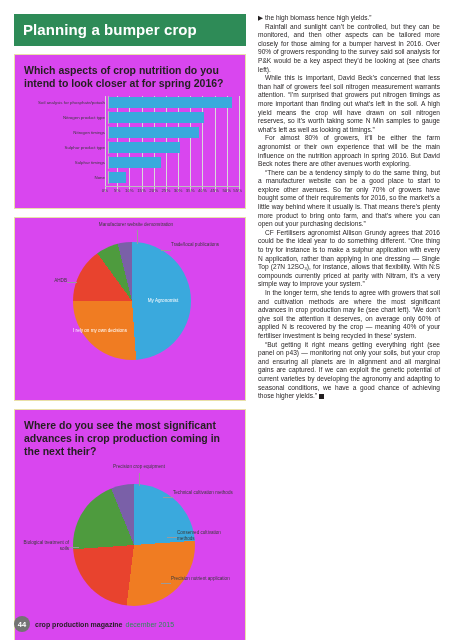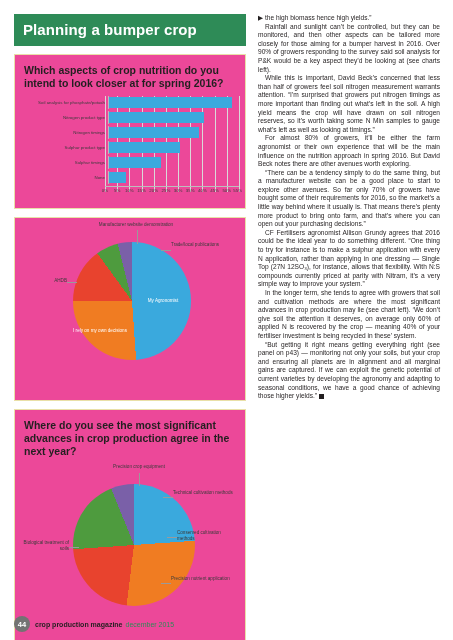--- a/index.html
+++ b/index.html
@@ -18,21 +18,21 @@
   }
   .title-bar{
     background:#2e8b57;
     color:#ffffff;
     font-weight:bold;
     font-size:15px;
     padding:7px 9px 8px 9px;
     letter-spacing:0.1px;
   }
   .panel{
-    background:#ec4899;
+    background:#d946ef;
     border:1px solid #e9e0a8;
     margin-top:8px;
     position:relative;
   }
   .panel-q{
     font-weight:bold;
     font-size:10.5px;
     line-height:13px;
     padding:9px 9px 4px 9px;
     color:#231f20;
@@ -212,21 +212,21 @@
           <div class="leader" style="left:46px;top:62px;width:10px;height:1px;"></div>
 
           <div class="pie-lbl" style="left:120px;top:78px;width:44px;color:#ffffff;">My Agronomist</div>
 
           <div class="pie-lbl" style="left:52px;top:108px;width:54px;color:#ffffff;">I rely on my own decisions</div>
         </div>
       </div>
     </div>
 
     <div class="panel">
-      <div class="panel-q">Where do you see the most significant advances in crop production agree in the next year?</div>
+      <div class="panel-q">Where do you see the most significant advances in crop production coming in the next their?</div>
       <div class="chart-wrap">
         <div class="pie-block">
           <div class="pie" style="left:52px;top:20px;width:122px;height:122px;
                background:conic-gradient(from 0deg,
                  #3aa9dd 0deg 86deg,
                  #f07c22 86deg 187deg,
                  #e8432e 187deg 266deg,
                  #4e9b3e 266deg 324deg,
                  #4e9b3e 324deg 338deg,
                  #7a60a8 338deg 360deg);"></div>

